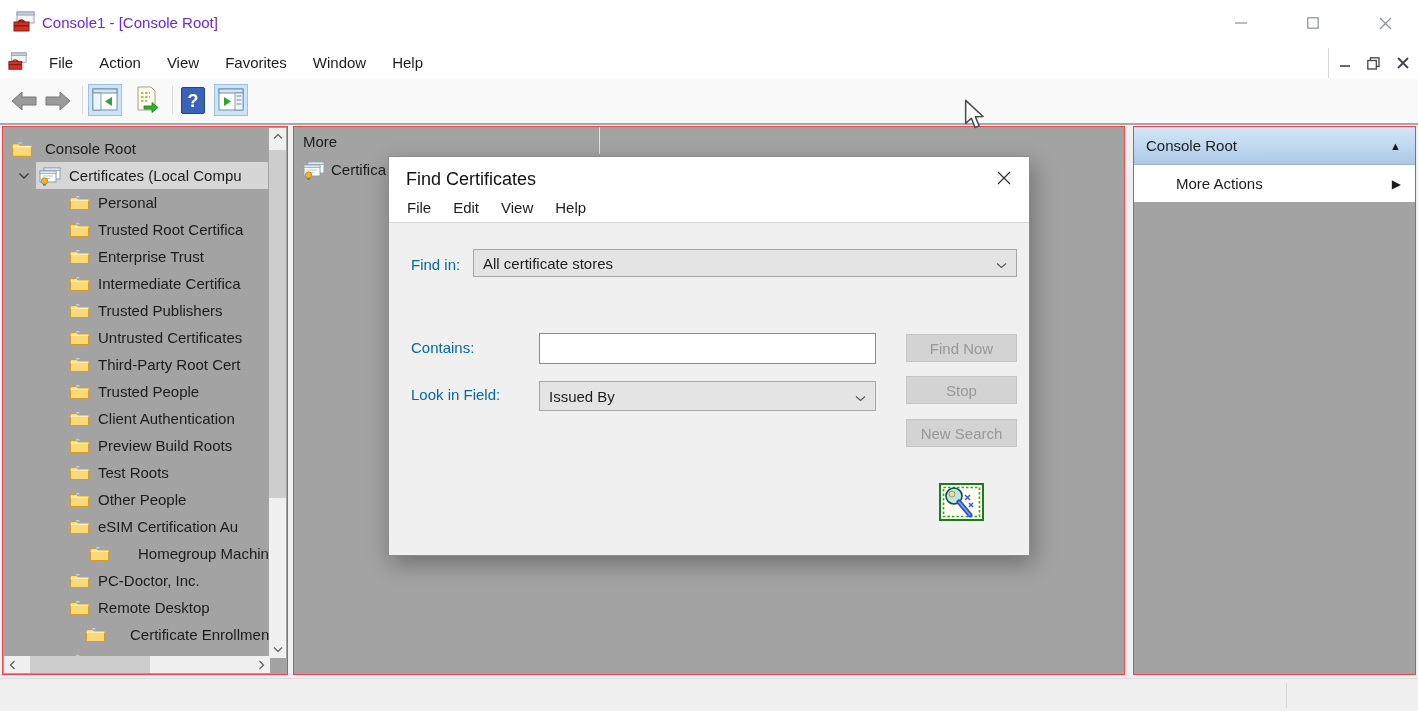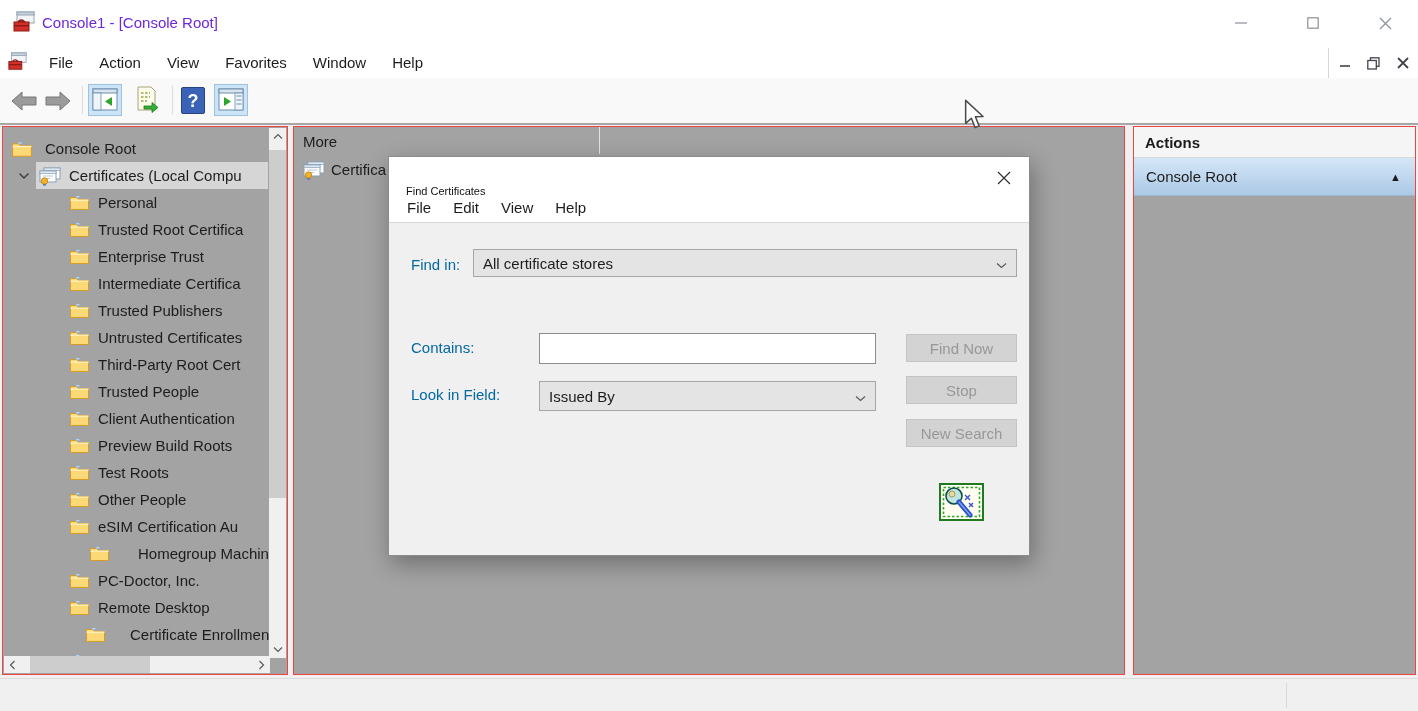--- a/index.html
+++ b/index.html
@@ -63,21 +63,21 @@
   .actions-item .tri-right { font-size:12px; color:#1a1a1a; }
 
   
   .statusbar { position:absolute; left:0; top:678px; width:1418px; height:33px; background:#f0f0f0; border-top:1px solid #dcdcdc; }
   .status-sep { position:absolute; left:1286px; top:4px; width:1px; height:25px; background:#d9d9d9; }
 
   
   .dialog { position:absolute; left:388px; top:156px; width:642px; height:400px; background:#f0f0f0;
       border:1px solid #8c8c8c; box-shadow:3px 8px 22px rgba(0,0,0,0.32); z-index:10; }
   .dlg-white { position:absolute; left:0; top:0; width:100%; height:66px; background:#fff; border-bottom:1px solid #d9d9d9; }
-  .dlg-title { position:absolute; left:17px; top:28px; font-size:11px; color:#111; }
+  .dlg-title { position:absolute; left:17px; top:12px; font-size:18px; color:#111; }
   .dlg-close { position:absolute; right:10px; top:8px; width:30px; height:26px; display:flex; align-items:center; justify-content:center; }
   .dlg-menu { position:absolute; left:7px; top:38px; display:flex; }
   .dlg-menu-item { padding:0 11px; font-size:15px; height:26px; line-height:26px; }
   .dlg-label { position:absolute; font-size:15px; color:#0369a1; }
   .combo { position:absolute; background:#e4e4e4; border:1px solid #a6a6a6; display:flex; align-items:center; padding:0 9px; font-size:15px; }
   .combo .combo-chev { position:absolute; right:9px; }
   .dlg-input { position:absolute; border:1px solid #8c8c8c; background:#fff; font-size:15px; padding:0 6px; font-family:"Liberation Sans", sans-serif; }
   .dlg-btn { position:absolute; width:111px; height:28px; background:#d3d3d3; border:1px solid #c4c4c4; color:#989898; font-size:15px;
       display:flex; align-items:center; justify-content:center; }
   .search-anim { position:absolute; left:550px; top:326px; }
@@ -509,24 +509,27 @@
         <path d="M5,9 h10 M5,11.5 h7" stroke="#b9c8d6" stroke-width="1"></path>
         <path d="M4.5,15 l2,3.6 M8.5,15 l-2,3.6" stroke="#3b6fd4" stroke-width="1.6"></path>
         <circle cx="6.5" cy="14" r="3.2" fill="#f2b32a" stroke="#bd8312" stroke-width="0.8"></circle>
       </svg>
     </span>
     <span>Certifica</span>
   </div>
 </div>
 
 <div class="panel actions-panel">
-  <div class="actions-header">Actions</div>
   <div class="actions-group">
     <span>Console Root</span>
     <span class="tri-up">▲</span>
+  </div>
+  <div class="actions-item">
+    <span>More Actions</span>
+    <span class="tri-right">▶</span>
   </div>
 </div>
 
 <div class="statusbar">
   <div class="status-sep"></div>
 </div>
 
 <div class="dialog">
   <div class="dlg-white"></div>
   <span class="dlg-title">Find Certificates</span>

